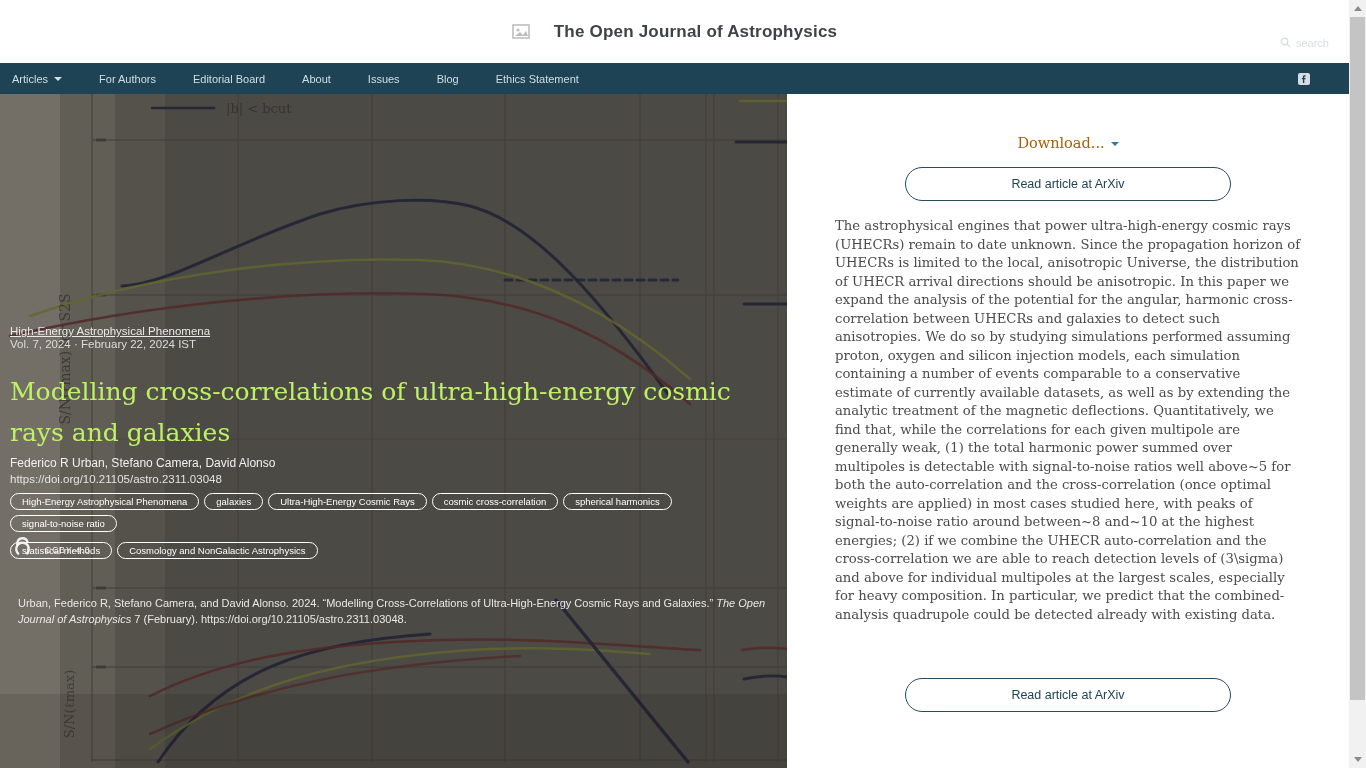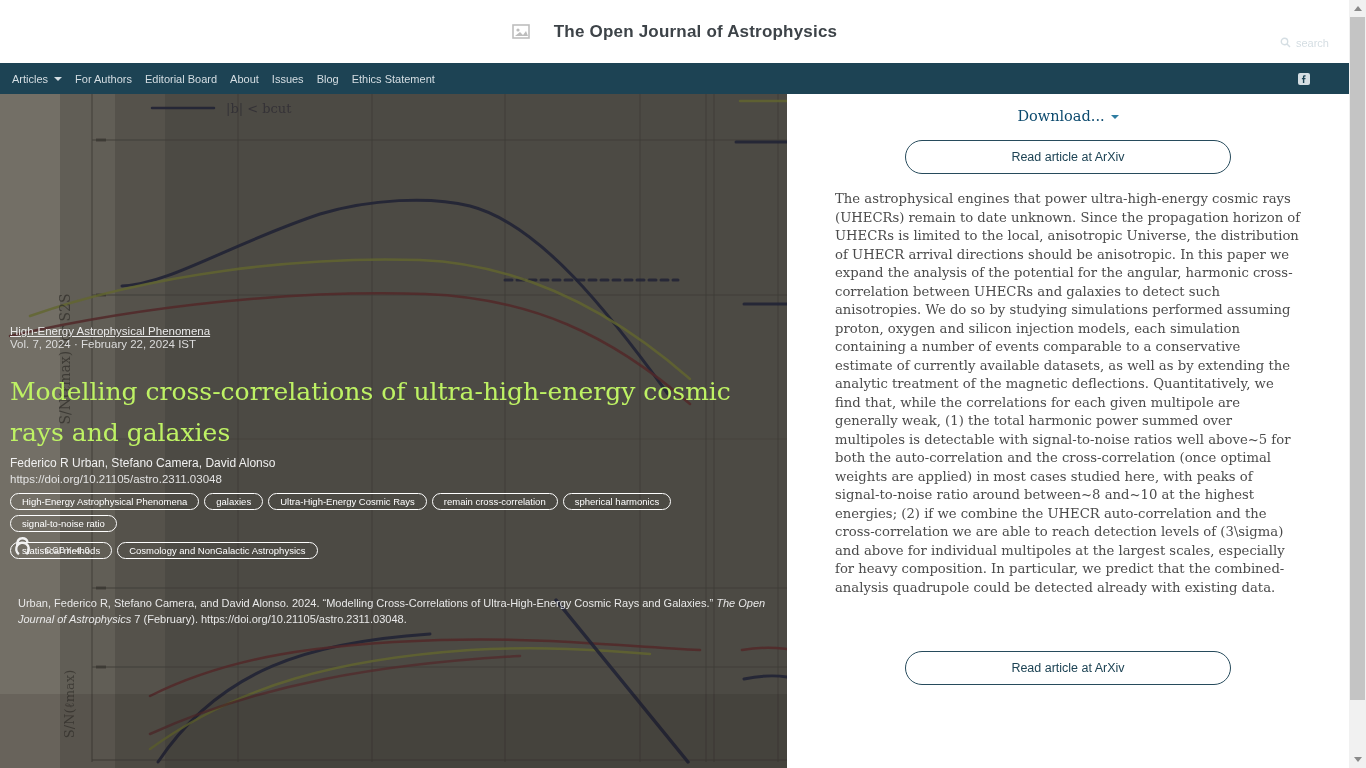--- a/index.html
+++ b/index.html
@@ -9,21 +9,21 @@
 
   
   .header { position:absolute; left:0; top:0; width:1349px; height:63px; background:#fff;
             display:flex; align-items:center; justify-content:center; gap:24px; }
   .header-title { font-size:17px; font-weight:700; color:#3d4348; letter-spacing:.2px; }
   .logo-box { width:18px; height:18px; opacity:.75; }
 
   
   .nav { position:absolute; left:0; top:63px; width:1349px; height:31px; background:#1d4354;
          display:flex; align-items:center; padding:0 12px; color:#d5dee3; font-size:11px; }
-  .nav-left { display:flex; align-items:center; gap:13px; }
+  .nav-left { display:flex; align-items:center; gap:37px; }
   .nav-item { color:#d5dee3; text-decoration:none; cursor:pointer; display:flex; align-items:center; gap:6px; }
   .caret { width:0; height:0; border-left:4px solid transparent; border-right:4px solid transparent;
            border-top:4px solid #d5dee3; display:inline-block; }
   .nav-right { margin-left:auto; display:flex; align-items:center; gap:24px; padding-right:8px;flex-direction:column; }
   .nav-search { display:flex; align-items:center; gap:5px; cursor:pointer; }
   .nav-icon { display:flex; align-items:center; }
 
   
   .hero { position:absolute; left:0; top:94px; width:787px; height:674px; overflow:hidden; background:#56534d; }
   .hero-svg { position:absolute; left:0; top:0; }
@@ -41,22 +41,22 @@
   .tag-break { flex-basis:100%; height:0; }
   .license-row { position:absolute; top:442px; left:2px; display:flex; align-items:center; gap:12px; }
   .license-text { font-size:8.5px; letter-spacing:1px; color:#f2f2f2; }
   .hero-citation { position:absolute; top:489px; left:8px; width:756px; font-size:11px;
                    line-height:16px; color:#e8e8e8;margin-top:12px; }
   .hero-citation i { font-style:italic; }
   .hero-citation a { color:#e8e8e8; }
 
   
   .panel { position:absolute; left:787px; top:94px; width:562px; height:674px; background:#fff; }
-  .download-row { margin-top:14px; text-align:center; font-family:"DejaVu Serif", serif;
-                  font-size:14.5px; color:#0c4a6e; cursor:pointer; }
+  .download-row { margin-top:41px; text-align:center; font-family:"DejaVu Serif", serif;
+                  font-size:14.5px; color:#a16207; cursor:pointer; }
   .download-caret { width:0; height:0; border-left:4px solid transparent; border-right:4px solid transparent;
                     border-top:4px solid #2e7da1; display:inline-block; margin-left:6px; vertical-align:middle; }
   .abstract-h { margin-top:30px; text-align:center; font-family:"DejaVu Serif", serif;
                 font-size:22px; font-weight:400; color:#3f3f3f; }
   .arxiv-btn { display:block; margin:16px auto 0; width:326px; height:34px; background:#fff;
                border:1px solid #274b5c; border-radius:17px; color:#1d4354; font-size:12.5px;
                font-family:"Liberation Sans", sans-serif; cursor:pointer; }
   .arxiv-btn.second { margin-top:54px; }
   .abstract-text { margin:16px auto 0; width:466px; font-family:"DejaVu Serif", serif;
                    font-size:13.2px; line-height:18.5px; color:#4b4b4b; }
@@ -192,21 +192,21 @@
       <a class="hero-category">High-Energy Astrophysical Phenomena</a>
       <div class="hero-issue">Vol. 7, 2024 · February 22, 2024 IST</div>
       <h1 class="hero-title">Modelling cross-correlations of ultra-high-energy cosmic rays and galaxies</h1>
       <div class="hero-authors">Federico R Urban, Stefano Camera, David Alonso</div>
       <a class="hero-doi">https://doi.org/10.21105/astro.2311.03048</a>
 
       <div class="tags">
         <span class="tag">High-Energy Astrophysical Phenomena</span>
         <span class="tag">galaxies</span>
         <span class="tag">Ultra-High-Energy Cosmic Rays</span>
-        <span class="tag">remain cross-correlation</span>
+        <span class="tag">cosmic cross-correlation</span>
         <span class="tag">spherical harmonics</span>
         <span class="tag">signal-to-noise ratio</span>
         <span class="tag-break"></span>
         <span class="tag">statistical methods</span>
         <span class="tag">Cosmology and NonGalactic Astrophysics</span>
       </div>
 
       <div class="license-row">
         <span>
           <svg width="21" height="23" viewBox="0 0 21 23">

